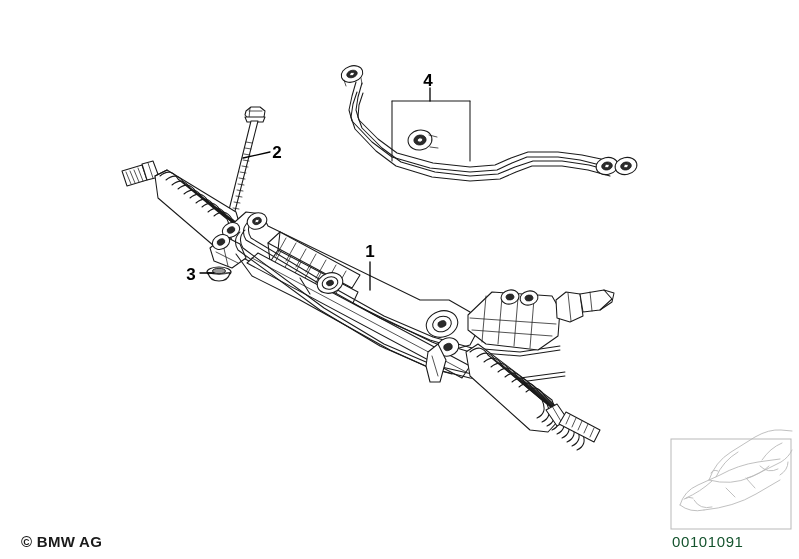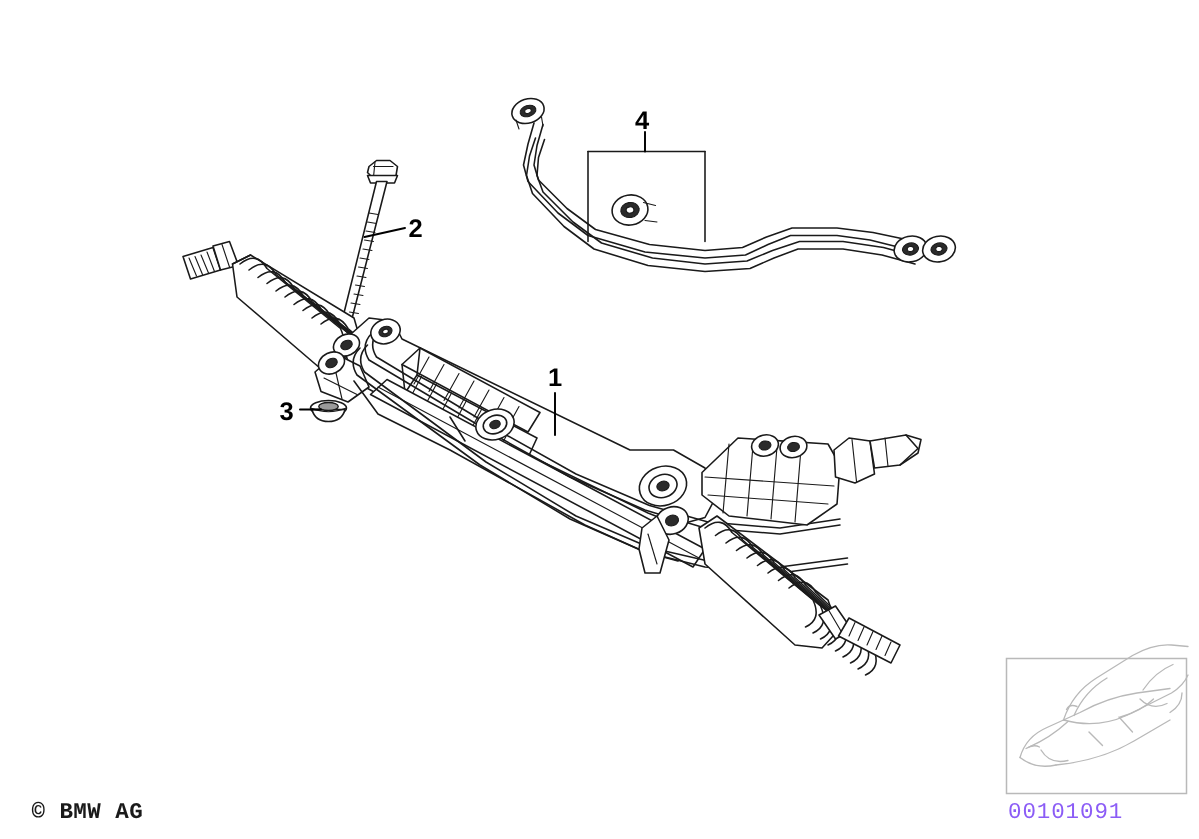--- a/index.html
+++ b/index.html
@@ -25,37 +25,37 @@
     height: 559px;
   }
   .callout-label {
     font-family: "Liberation Sans", sans-serif;
     font-size: 17px;
     font-weight: bold;
     fill: #000000;
   }
   .footer-text {
     position: absolute;
-    font-family: Liberation Mono, monospace;
+    font-family: Liberation Sans, sans-serif;
     font-size: 15px;
     color: #1a1a1a;
     white-space: nowrap;
   }
   #copyright-notice {
     left: 21px;
     top: 533px;
     font-weight: bold;
     letter-spacing: 0.3px;
   }
   #part-number {
     left: 672px;
     top: 533px;
     font-weight: normal;
     letter-spacing: 0.6px;
-    color: #8b5cf6;
+    color: #14532d;
   }
   .ln { fill: none; stroke: #1a1a1a; stroke-width: 1.05; stroke-linecap: round; stroke-linejoin: round; }
   .ln-thin { fill: none; stroke: #1a1a1a; stroke-width: 0.75; stroke-linecap: round; stroke-linejoin: round; }
   .fillw { fill: #ffffff; stroke: #1a1a1a; stroke-width: 1.05; stroke-linejoin: round; }
   .fillw-thin { fill: #ffffff; stroke: #1a1a1a; stroke-width: 0.75; stroke-linejoin: round; }
   .fillg { fill: #9a9a9a; stroke: #1a1a1a; stroke-width: 0.9; }
   .filld { fill: #2b2b2b; stroke: #1a1a1a; stroke-width: 0.7; }
   .leader { fill: none; stroke: #000; stroke-width: 1.3; stroke-linecap: round; }
   .car-ln { fill: none; stroke: #b9b9b9; stroke-width: 0.9; stroke-linejoin: round; stroke-linecap: round; }
   .car-box { fill: none; stroke: #b9b9b9; stroke-width: 1; }

